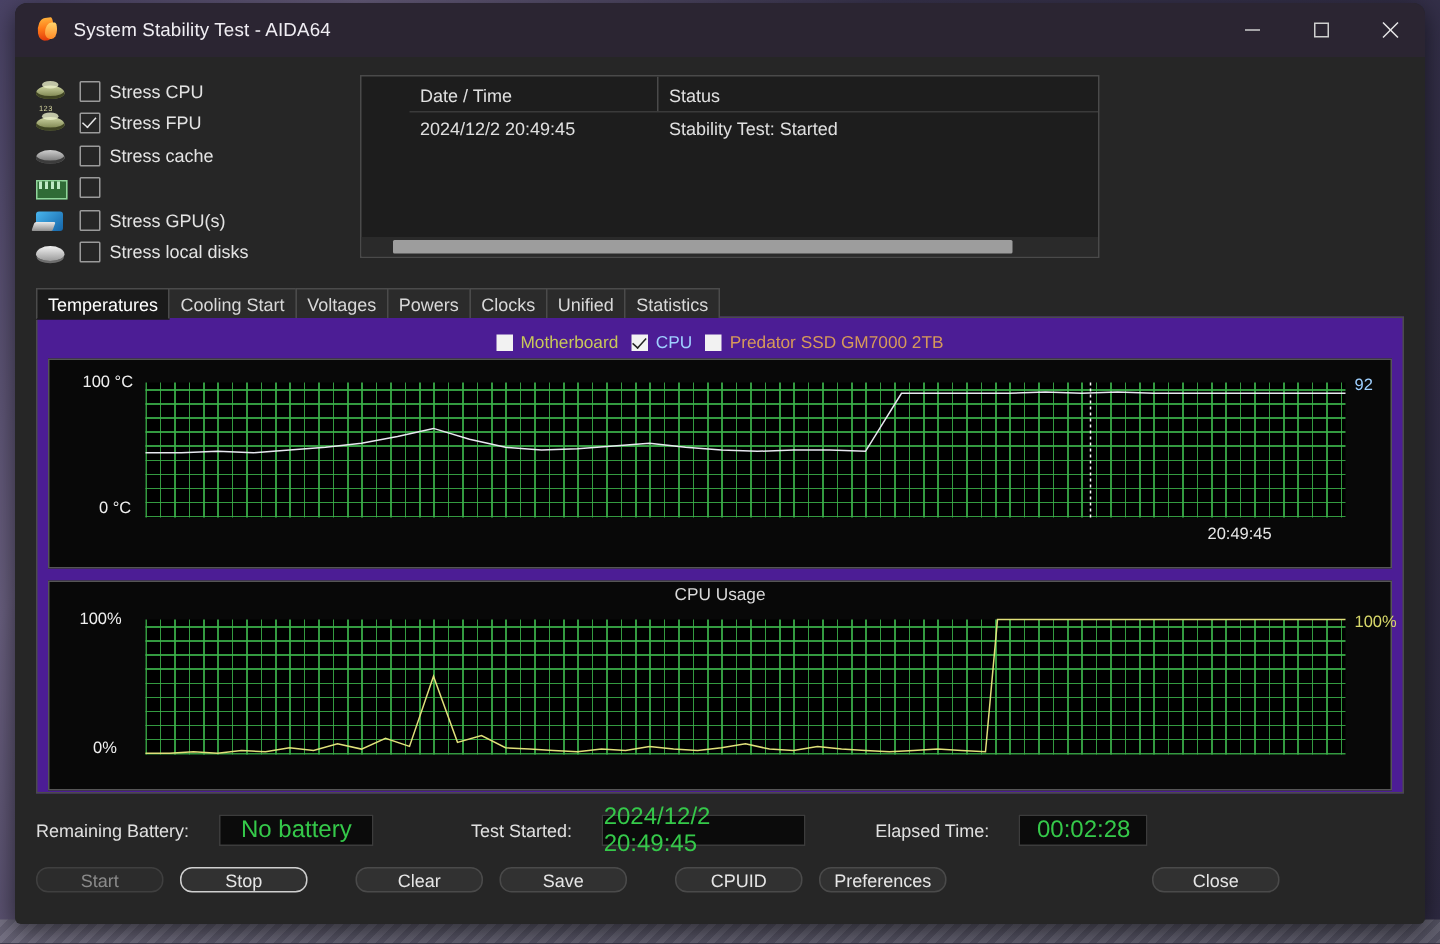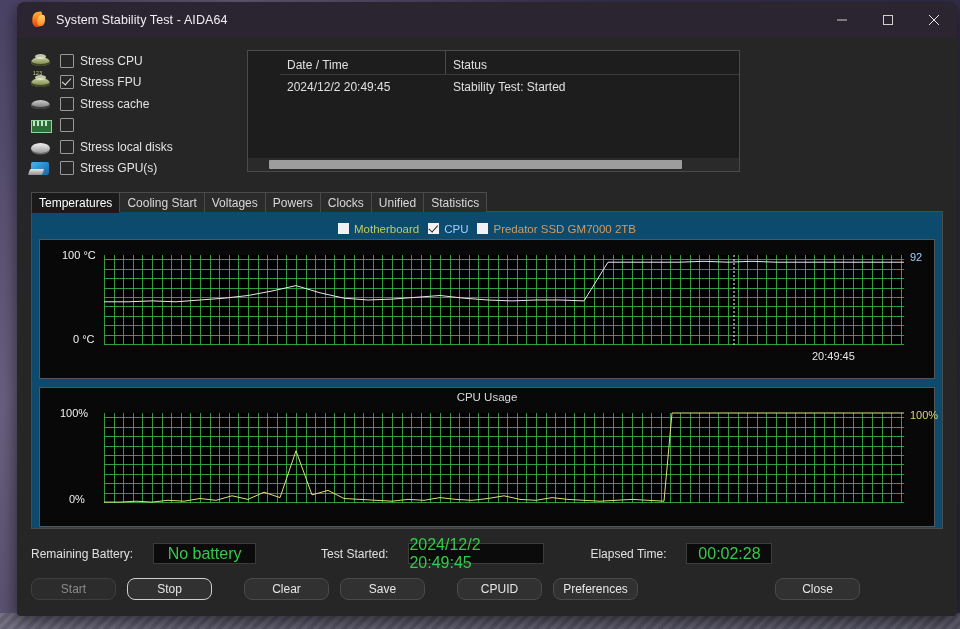--- a/index.html
+++ b/index.html
@@ -19,21 +19,20 @@
     content:"";position:absolute;left:0;bottom:0;width:100%;height:16px;
     background:repeating-linear-gradient(135deg,#8b8b93 0 4px,#6f6f78 4px 8px);
     opacity:.55;
   }
   .window{
     position:absolute;left:10px;top:2px;width:940px;height:614px;
     background:#262626;
     border-radius:8px 8px 4px 4px;
     box-shadow:0 4px 18px rgba(0,0,0,.6);
     overflow:hidden;
-    margin-left:7px;
   }
   
   .titlebar{
     height:36px;background:#2b2532;display:flex;align-items:center;
     position:relative;
   }
   .app-icon{width:18px;height:18px;margin-left:12px;margin-right:9px;position:relative;flex:none;}
   .app-icon .flame{
     position:absolute;left:3px;top:1px;width:11px;height:15px;
     background:linear-gradient(180deg,#ffb13b 0%,#ff7a18 45%,#e23a0c 100%);
@@ -97,21 +96,21 @@
   
   .tabs{display:flex;margin:13px 0 0 14px;height:19px;}
   .tab{
     height:19px;padding:0 7px;display:flex;align-items:center;
     background:#2b2b2b;border:1px solid #4b4b4b;border-bottom:none;margin-right:-1px;
     color:#d8d8d8;font-size:12px;white-space:nowrap;
   }
   .tab.active{background:#1a1a1a;color:#ffffff;border-bottom:1px solid #1a1a1a;}
   
   .panel{
-    margin:0 14px;height:318px;background:#0c4a6e;border:1px solid #4b4b4b;
+    margin:0 14px;height:318px;background:#4c1d95;border:1px solid #4b4b4b;
     padding:7px;box-sizing:border-box;
   }
   .legend{display:flex;justify-content:center;align-items:center;gap:9px;height:19px;}
   .legend-item{display:flex;align-items:center;gap:5px;font-size:11.5px;}
   .legend-box{width:11px;height:11px;background:#f2f2f2;position:relative;flex:none;}
   .legend-box.on:after{
     content:"";position:absolute;left:3px;top:0px;width:3.5px;height:7.5px;
     border:solid #222;border-width:0 1.5px 1.5px 0;transform:rotate(42deg);
   }
   .chart-box{background:#080808;border:1px solid #555;position:relative;box-sizing:border-box;}
@@ -131,21 +130,21 @@
   
   .statusrow{display:flex;align-items:center;margin:13px 0 0 14px;height:23px;gap:8px;}
   .st-label{color:#e0e0e0;font-size:12px;}
   .st-val{
     background:#0b0b0b;border:1px solid #3c3c3c;height:21px;display:flex;
     align-items:center;justify-content:center;color:#35c94a;font-size:16px;box-sizing:border-box;
   }
   
   .btnrow{display:flex;align-items:center;margin:13px 0 0 14px;}
   .btn{
-    height:22px;background:#313131;border:1px solid #4a4a4a;border-radius:8px;
+    height:17px;background:#313131;border:1px solid #4a4a4a;border-radius:8px;
     color:#e6e6e6;font-size:12px;display:flex;align-items:center;justify-content:center;
     box-sizing:border-box;
   }
   .btn.disabled{color:#8a8a8a;background:#2c2c2c;border-color:#3f3f3f;}
   .btn.focus{border-color:#cfcfcf;}
 </style>
 </head>
 <body>
 
 <div class="desktop"></div>
@@ -211,31 +210,31 @@
         <div class="dev-icon">
             <div class="ic-mem">
               <div class="pins"></div>
             </div>
           </div>
         <div class="chk"></div>
         <div class="stress-label"></div>
       </div>
       <div class="stress-row">
         <div class="dev-icon">
+            <div class="ic-gpu"></div>
+          </div>
+        <div class="chk"></div>
+        <div class="stress-label">Stress GPU(s)</div>
+      </div>
+      <div class="stress-row">
+        <div class="dev-icon">
             <div class="ic-disk"></div>
           </div>
         <div class="chk"></div>
         <div class="stress-label">Stress local disks</div>
-      </div>
-      <div class="stress-row">
-        <div class="dev-icon">
-            <div class="ic-gpu"></div>
-          </div>
-        <div class="chk"></div>
-        <div class="stress-label">Stress GPU(s)</div>
       </div>
     </div>
 
     <div class="loglist">
       <div class="log-head">
         <div class="c1"><span>Date / Time</span></div>
         <div class="c2"><span>Status</span></div>
       </div>
       <div class="log-row">
         <div class="c1"><span>2024/12/2 20:49:45</span></div>

